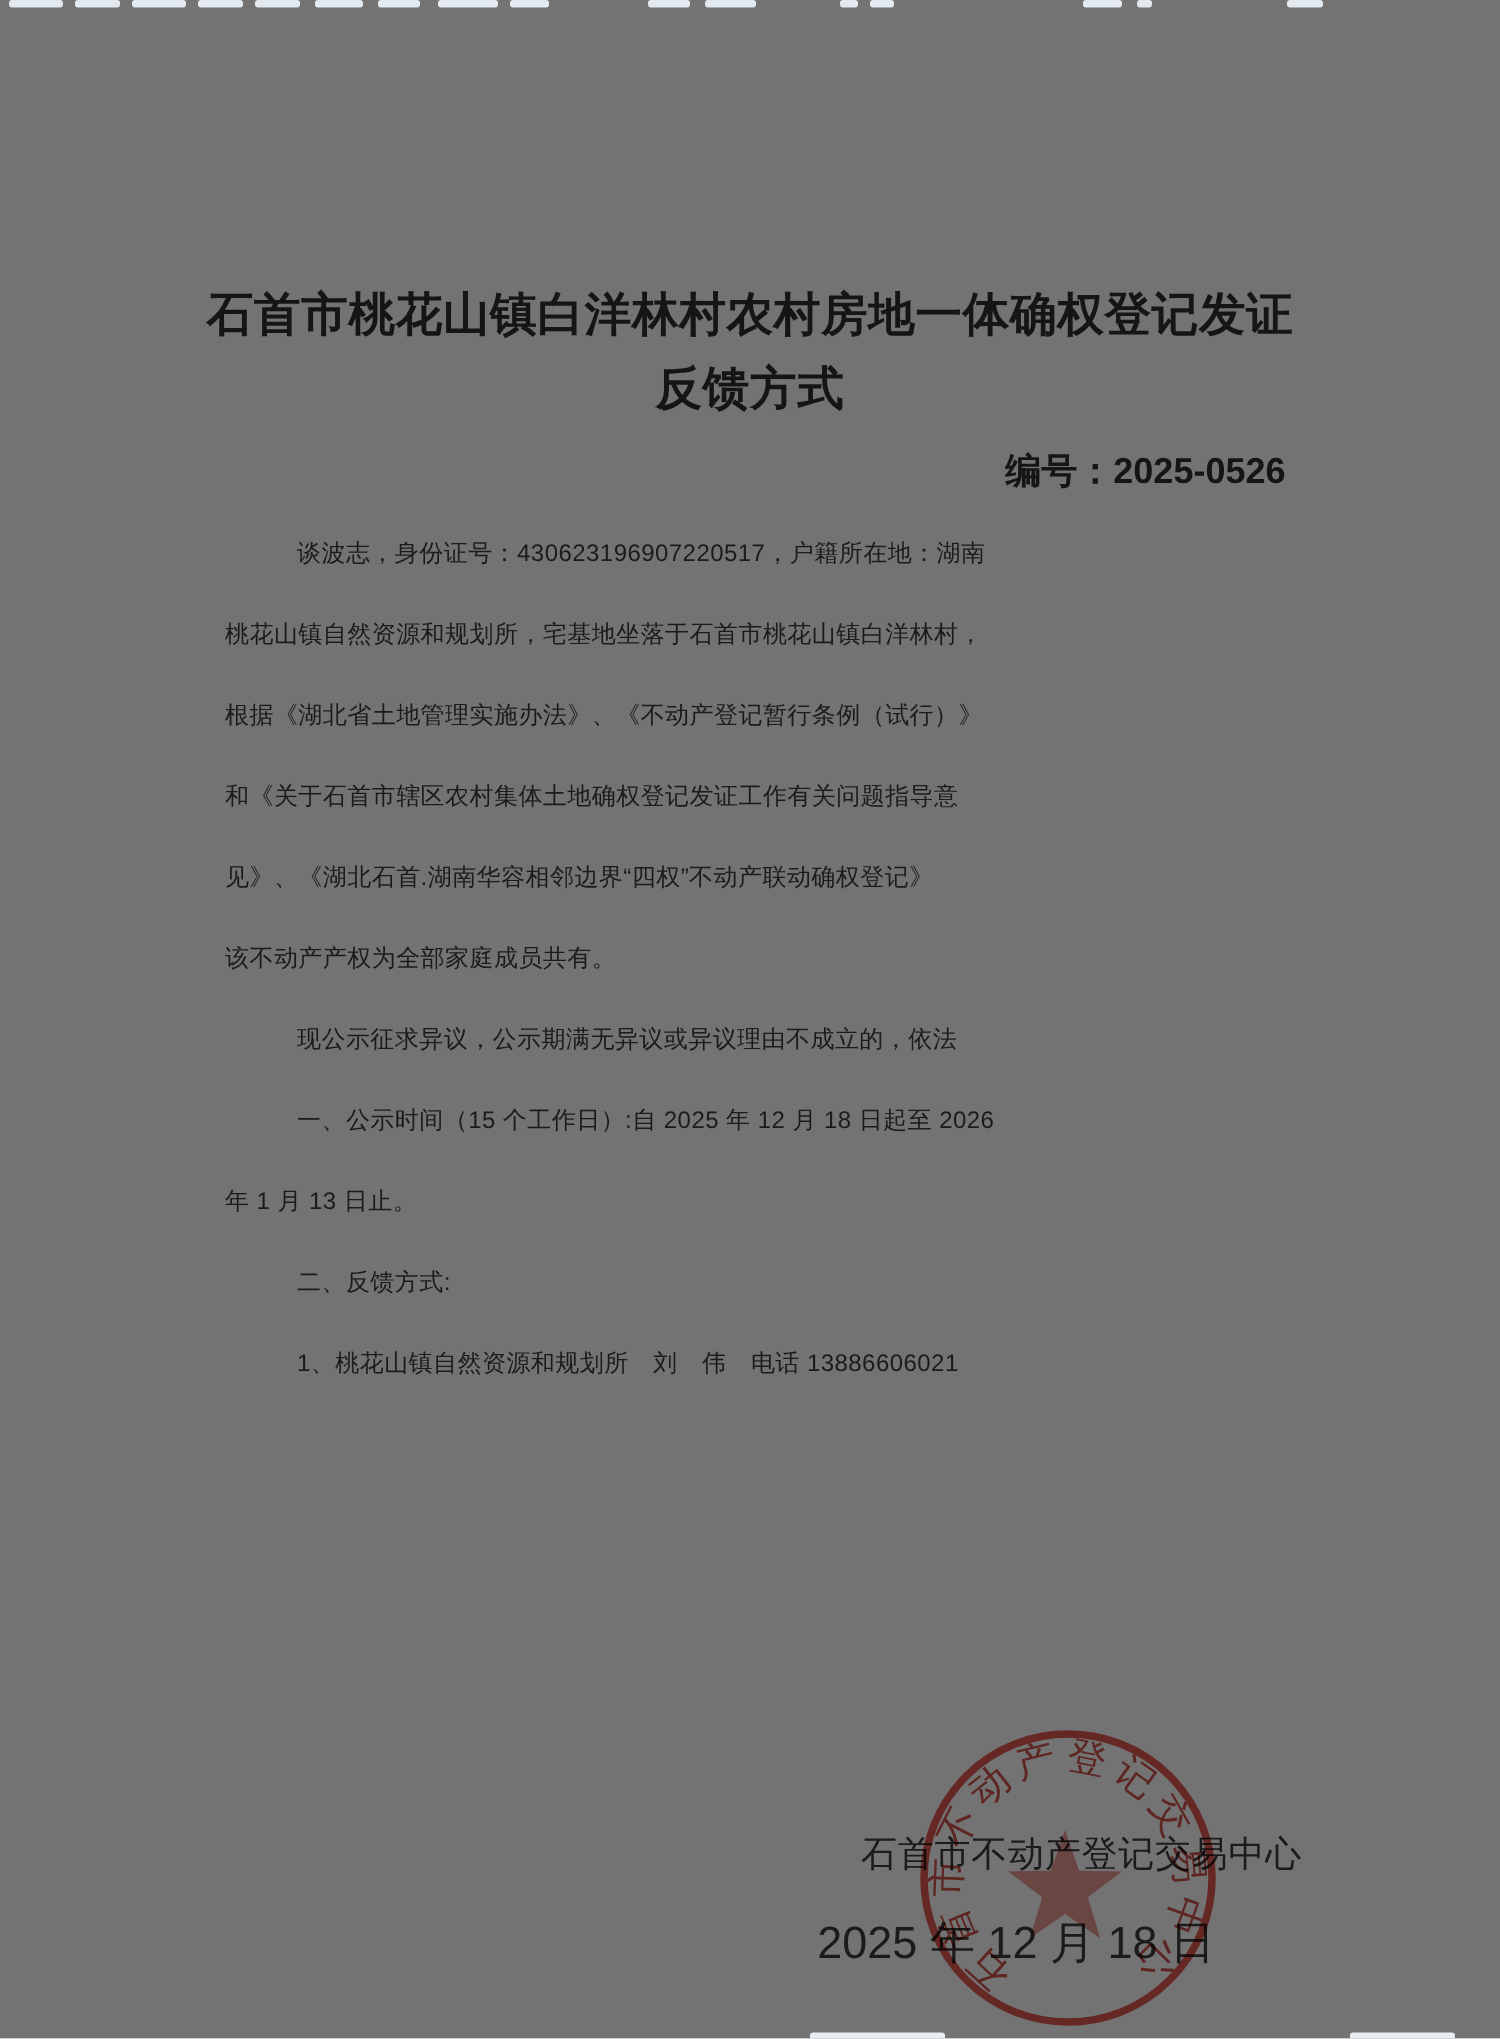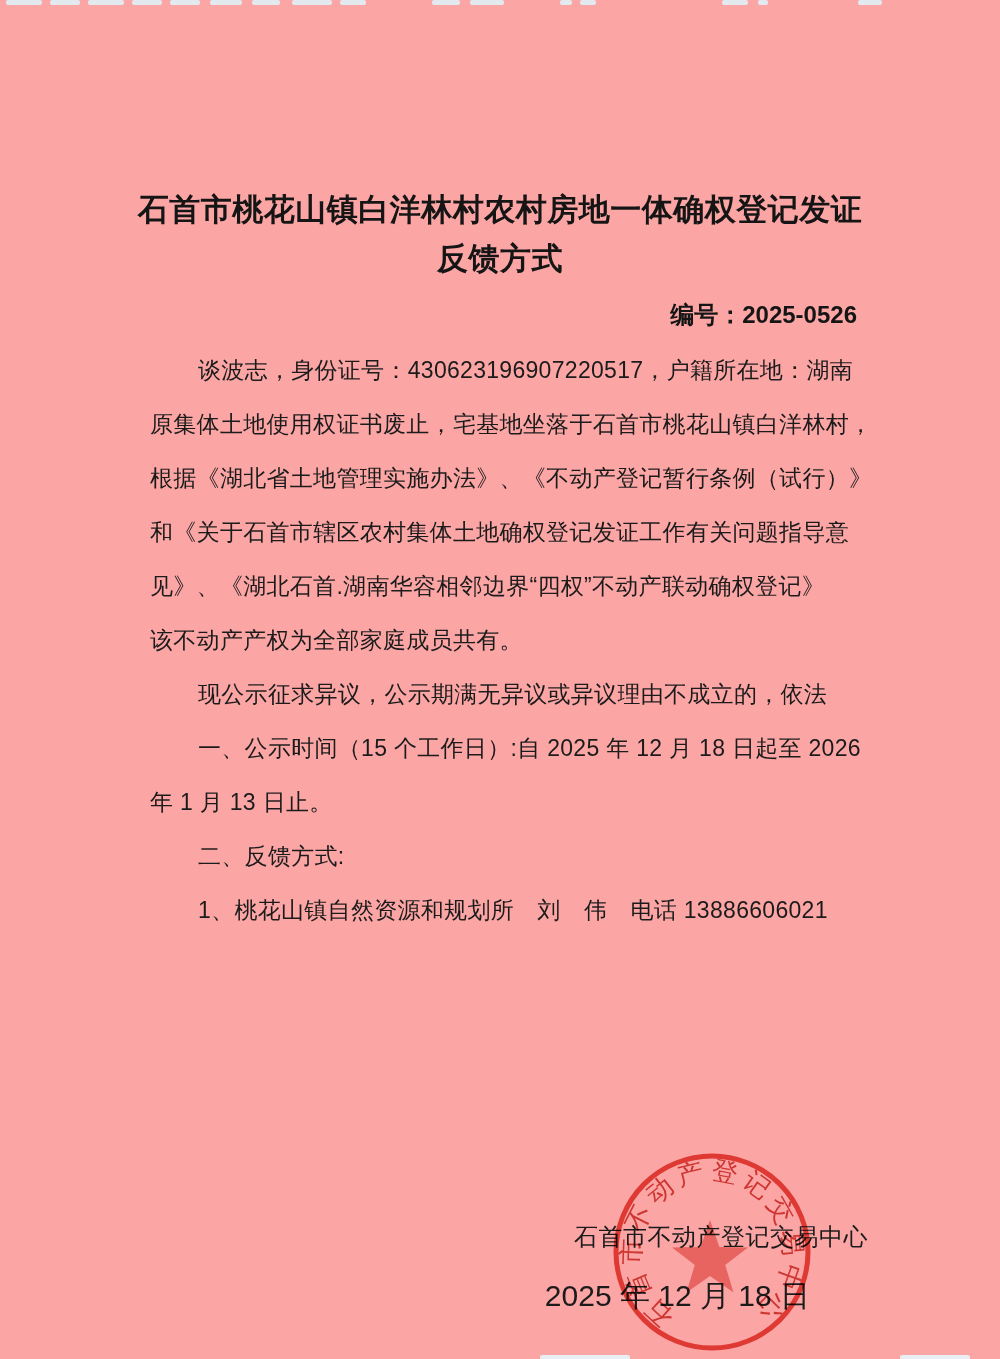--- a/index.html
+++ b/index.html
@@ -5,21 +5,21 @@
   html, body {
     margin: 0;
     padding: 0;
     background: #ffffff;
   }
   .page {
     position: relative;
     width: 1000px;
     height: 1359px;
     margin: 0 auto;
-    background: #fca5a5;
+    background: #737373;
     overflow: hidden;
     font-family: "Liberation Sans", sans-serif;
     color: #1b1b1b;
   }
 
   
   .artifact {
     position: absolute;
     height: 5px;
     background: #e3eaef;
@@ -49,21 +49,21 @@
     line-height: 30px;
     color: #151515;
     margin-left: 21px;
   }
 
   .body-text {
     position: absolute;
     top: 343px;
     left: 150px;
     width: 720px;
-    font-size: 23px;
+    font-size: 16px;
     line-height: 54px;
     letter-spacing: 0.3px;
   }
   .line {
     white-space: nowrap;
     height: 54px;
   }
   .line.indent {
     padding-left: 48px;
   }
@@ -142,21 +142,21 @@
 
   <div class="title-block">
     <div>石首市桃花山镇白洋林村农村房地一体确权登记发证</div>
     <div>反馈方式</div>
   </div>
 
   <div class="doc-number">编号：2025-0526</div>
 
   <main class="body-text">
     <div class="line indent">谈波志，身份证号：430623196907220517，户籍所在地：湖南</div>
-    <div class="line">原集体土地使用权证书废止，宅基地坐落于石首市桃花山镇白洋林村，</div>
+    <div class="line">桃花山镇自然资源和规划所，宅基地坐落于石首市桃花山镇白洋林村，</div>
     <div class="line">根据《湖北省土地管理实施办法》、《不动产登记暂行条例（试行）》</div>
     <div class="line">和《关于石首市辖区农村集体土地确权登记发证工作有关问题指导意</div>
     <div class="line">见》、《湖北石首.湖南华容相邻边界“四权”不动产联动确权登记》</div>
     <div class="line">该不动产产权为全部家庭成员共有。</div>
     <div class="line indent">现公示征求异议，公示期满无异议或异议理由不成立的，依法</div>
     <div class="line indent">一、公示时间（15 个工作日）:自 2025 年 12 月 18 日起至 2026</div>
     <div class="line">年 1 月 13 日止。</div>
     <div class="line indent">二、反馈方式:</div>
     <div class="line indent">1、桃花山镇自然资源和规划所　刘　伟　电话 13886606021</div>
   </main>

